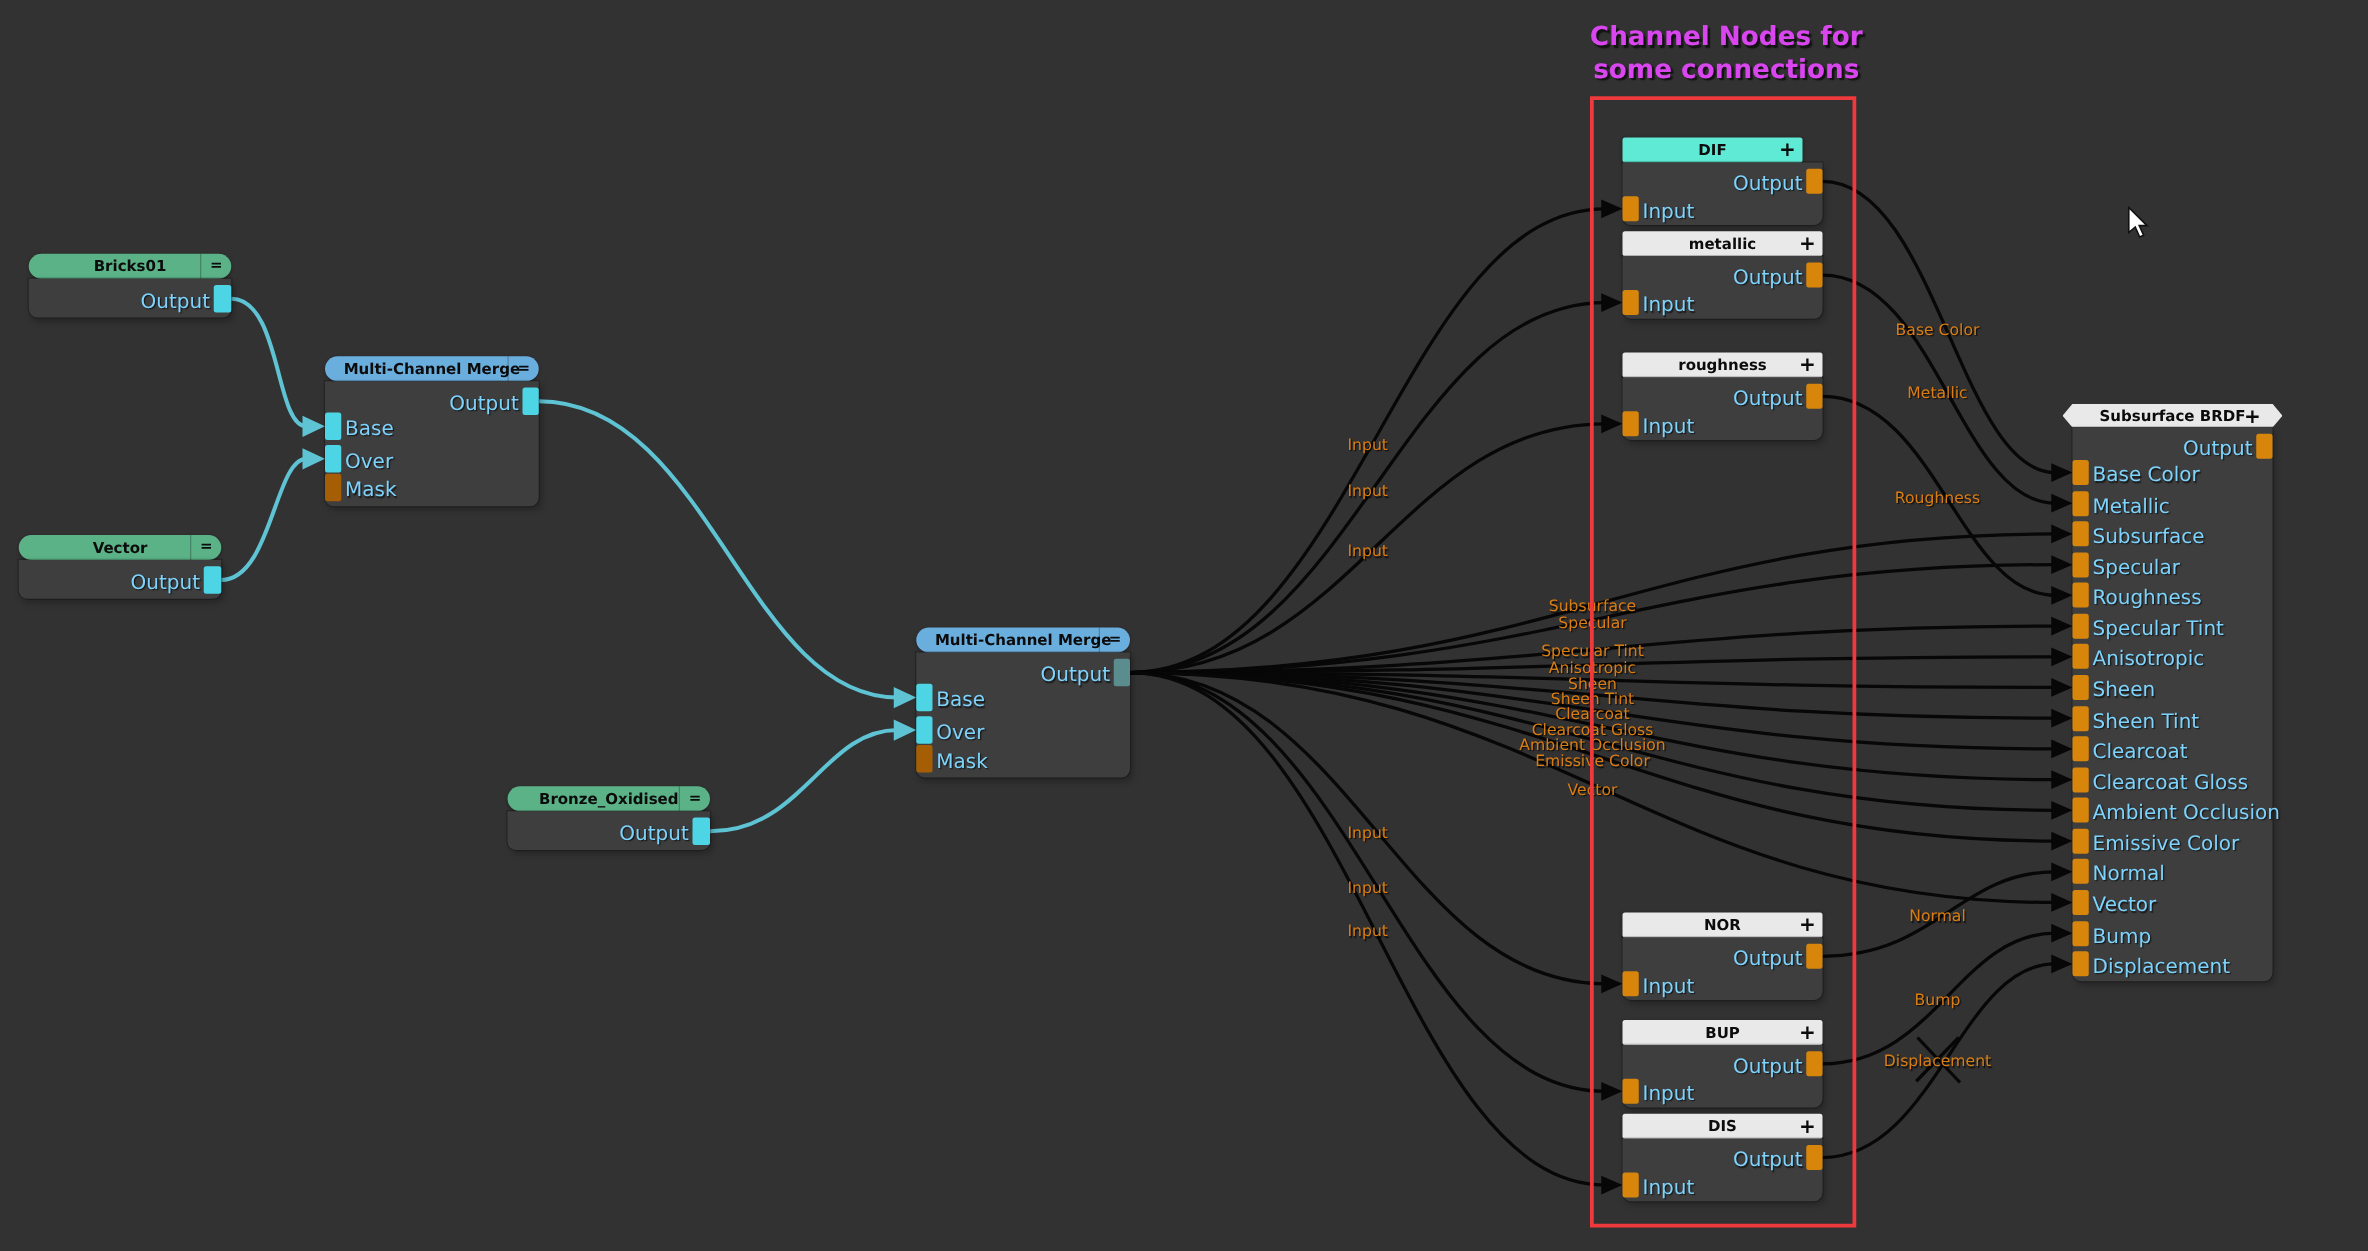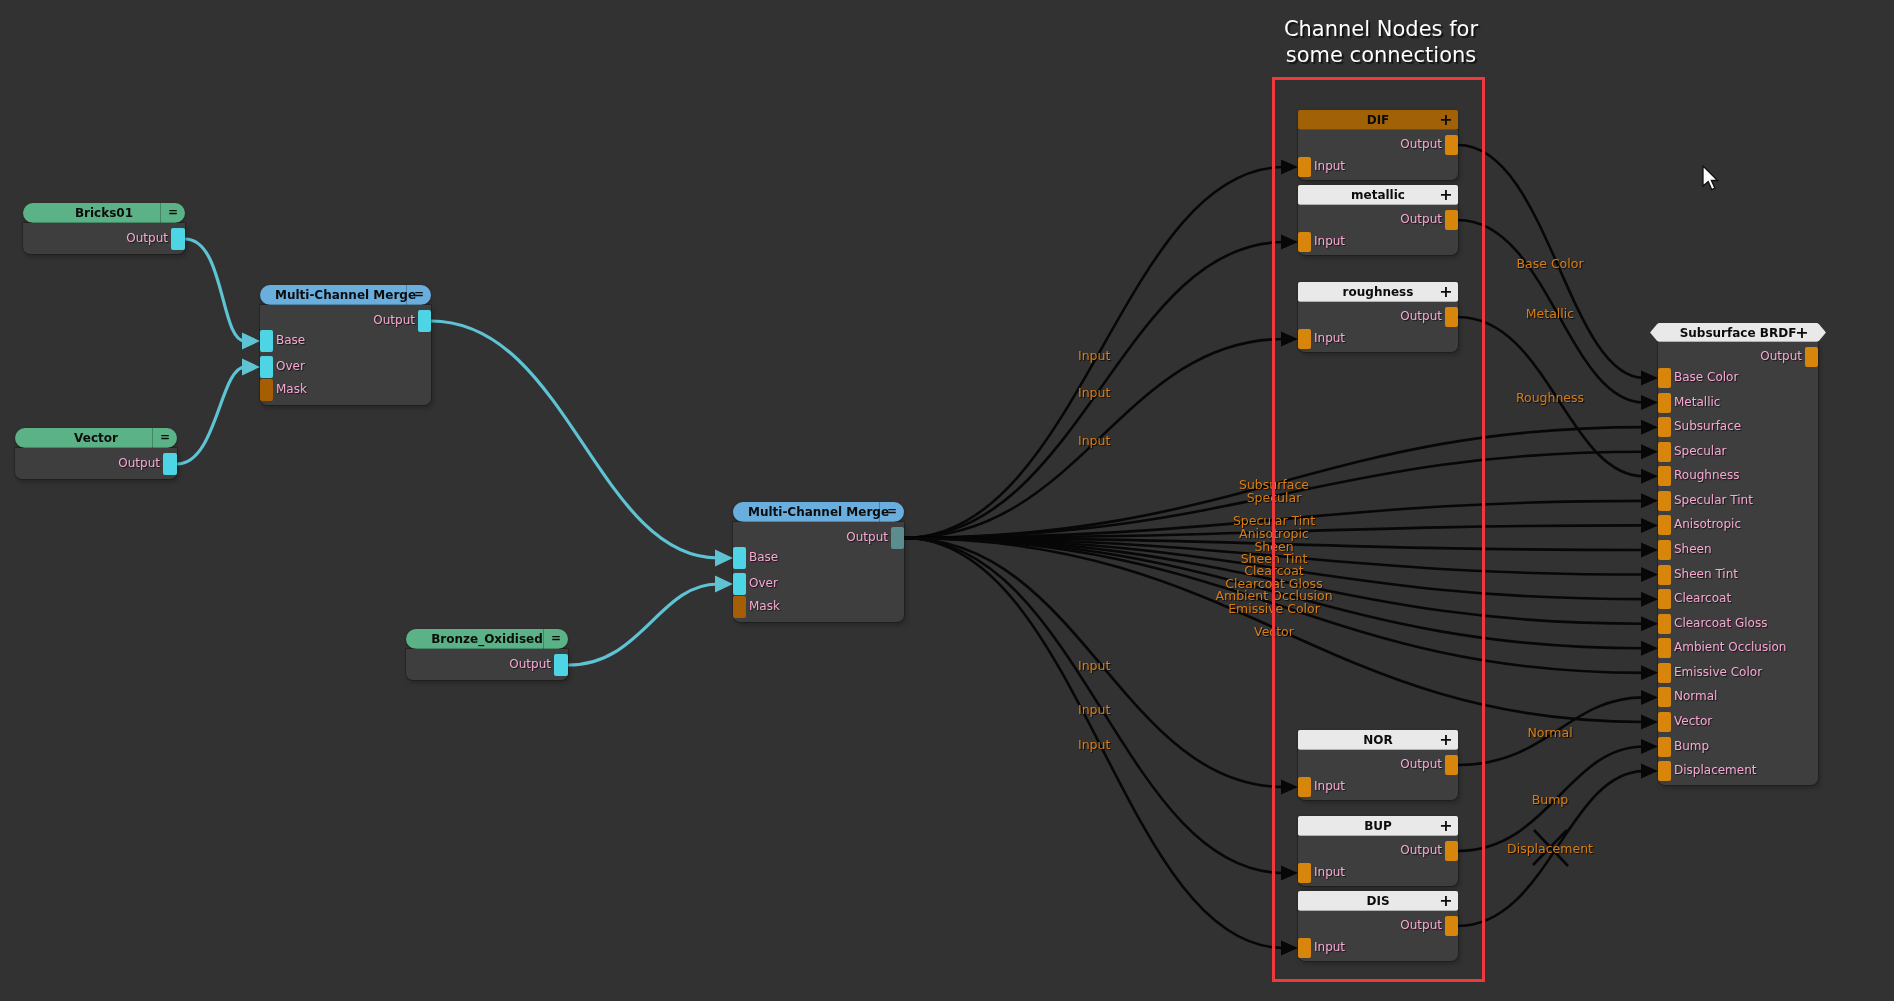--- a/index.html
+++ b/index.html
@@ -13,21 +13,21 @@
     box-shadow:0 1px 3px rgba(0,0,0,.35);}
   .node-header .htitle{flex:1;text-align:center;line-height:20px;}
   .hicon{position:absolute;right:0;top:0;width:24px;height:20px;line-height:19px;
     text-align:center;font-weight:700;color:#0c0c0c;border-left:1px solid rgba(0,0,0,.25);}
   .hicon.plus{font-size:16px;border-left:none;}
   .node-body{position:absolute;left:0;background:#3e3e3e;border-radius:0 0 7px 7px;
     box-shadow:0 0 0 1px rgba(0,0,0,.22),2px 3px 5px rgba(0,0,0,.25);}
   .sq-header{border-radius:2px;}
   .hexa{clip-path:polygon(8px 0,calc(100% - 8px) 0,100% 50%,calc(100% - 8px) 100%,8px 100%,0 50%);}
   .socket{position:absolute;border-radius:2px;z-index:3;}
-  .rowlabel{position:absolute;font-size:12px;color:#f9a8d4;
+  .rowlabel{position:absolute;font-size:16px;color:#7dd3fc;
     text-shadow:1px 1px 1px rgba(0,0,0,.65);white-space:nowrap;z-index:3;}
   .rowlabel.out{text-align:right;}
   .flabel{position:absolute;font-size:12.5px;color:#d97d12;white-space:nowrap;
     text-shadow:1px 1px 1px rgba(0,0,0,.8);z-index:3;}
   #annotation-box{position:absolute;z-index:4;border:3px solid #ee393d;pointer-events:none;}
   #graph-title{position:absolute;z-index:5;text-align:center;font-size:21px;line-height:26px;
     color:#f0e2cc;text-shadow:2px 2px 1px #131313;white-space:nowrap;}
   #cursor{position:absolute;z-index:6;}
 </style>
 </head>
@@ -144,21 +144,21 @@
         <div class="socket" style="left: 158px; top: 25px; width: 13px; height: 22px; background: rgb(91, 141, 143);"></div>
         <div class="rowlabel out" style="right: 16px; top: 28px;">Output</div>
         <div class="socket" style="left: 0px; top: 45px; width: 13px; height: 22px; background: rgb(77, 213, 229);"></div>
         <div class="rowlabel" style="left: 16px; top: 48px;">Base</div>
         <div class="socket" style="left: 0px; top: 71px; width: 13px; height: 22px; background: rgb(77, 213, 229);"></div>
         <div class="rowlabel" style="left: 16px; top: 74px;">Over</div>
         <div class="socket" style="left: 0px; top: 94px; width: 13px; height: 22px; background: rgb(165, 94, 4);"></div>
         <div class="rowlabel" style="left: 16px; top: 97px;">Mask</div>
       </div>
       <div class="node" style="left: 1298px; top: 110px; width: 160px;">
-        <div class="node-header sq-header" style="width: 160px; height: 20px; background: #a16207;">
+        <div class="node-header sq-header" style="width: 144px; height: 20px; background: #5eead4;">
           <span class="htitle">DIF</span>
           <span class="hicon plus">+</span>
         </div>
         <div class="node-body" style="top: 20px; width: 160px; height: 50px;"></div>
         <div class="socket" style="left: 147px; top: 25px; width: 13px; height: 20px; background: rgb(216, 134, 11);"></div>
         <div class="rowlabel out" style="right: 16px; top: 27px;">Output</div>
         <div class="socket" style="left: 0px; top: 47px; width: 13px; height: 20px; background: rgb(216, 134, 11);"></div>
         <div class="rowlabel" style="left: 16px; top: 49px;">Input</div>
       </div>
       <div class="node" style="left: 1298px; top: 185px; width: 160px;">
@@ -279,20 +279,20 @@
       <div class="flabel" style="top: 601px; left: 1274px; transform: translateX(-50%);">Emissive Color</div>
       <div class="flabel" style="top: 624px; left: 1274px; transform: translateX(-50%);">Vector</div>
       <div class="flabel" style="top: 256px; left: 1550px; transform: translateX(-50%);">Base Color</div>
       <div class="flabel" style="top: 306px; left: 1550px; transform: translateX(-50%);">Metallic</div>
       <div class="flabel" style="top: 390px; left: 1550px; transform: translateX(-50%);">Roughness</div>
       <div class="flabel" style="top: 725px; left: 1550px; transform: translateX(-50%);">Normal</div>
       <div class="flabel" style="top: 792px; left: 1550px; transform: translateX(-50%);">Bump</div>
       <div class="flabel" style="top: 841px; left: 1550px; transform: translateX(-50%);">Displacement</div>
     </div>
   <div id="annotation-box" style="left: 1272px; top: 77px; width: 207px; height: 899px; border-color: rgb(238, 57, 61);"></div>
-  <div id="graph-title" style="left: 1381px; top: 16px; transform: translateX(-50%); color: #ffffff;">
+  <div id="graph-title" style="left: 1381px; top: 16px; transform: translateX(-50%); color: #d946ef; font-weight: bold;">
     <div>Channel Nodes for</div>
     <div>some connections</div>
   </div>
   <svg id="cursor" width="20" height="28" viewBox="0 0 20 28" style="left: 1702px; top: 165px;">
     <polygon points="1,1 1,21 6.2,16.6 9.7,24.6 12.9,23.2 9.4,15.5 15.6,15.5" fill="#ffffff" stroke="#111111" stroke-width="1.3"></polygon>
   </svg>
 </div>
 
 </body></html>

